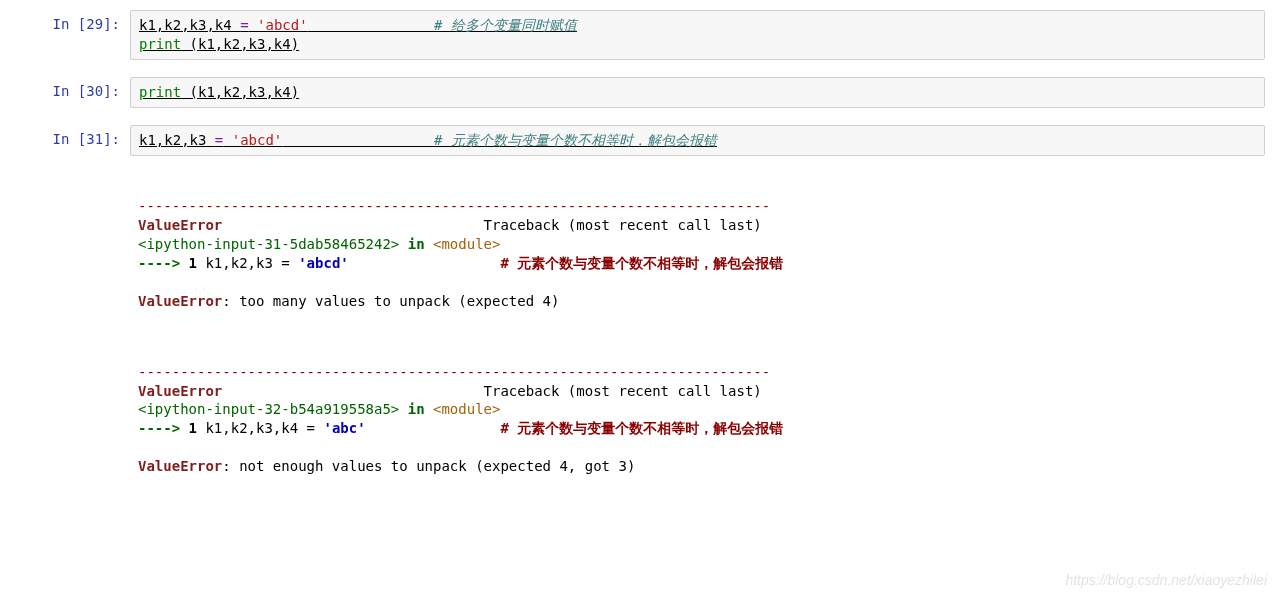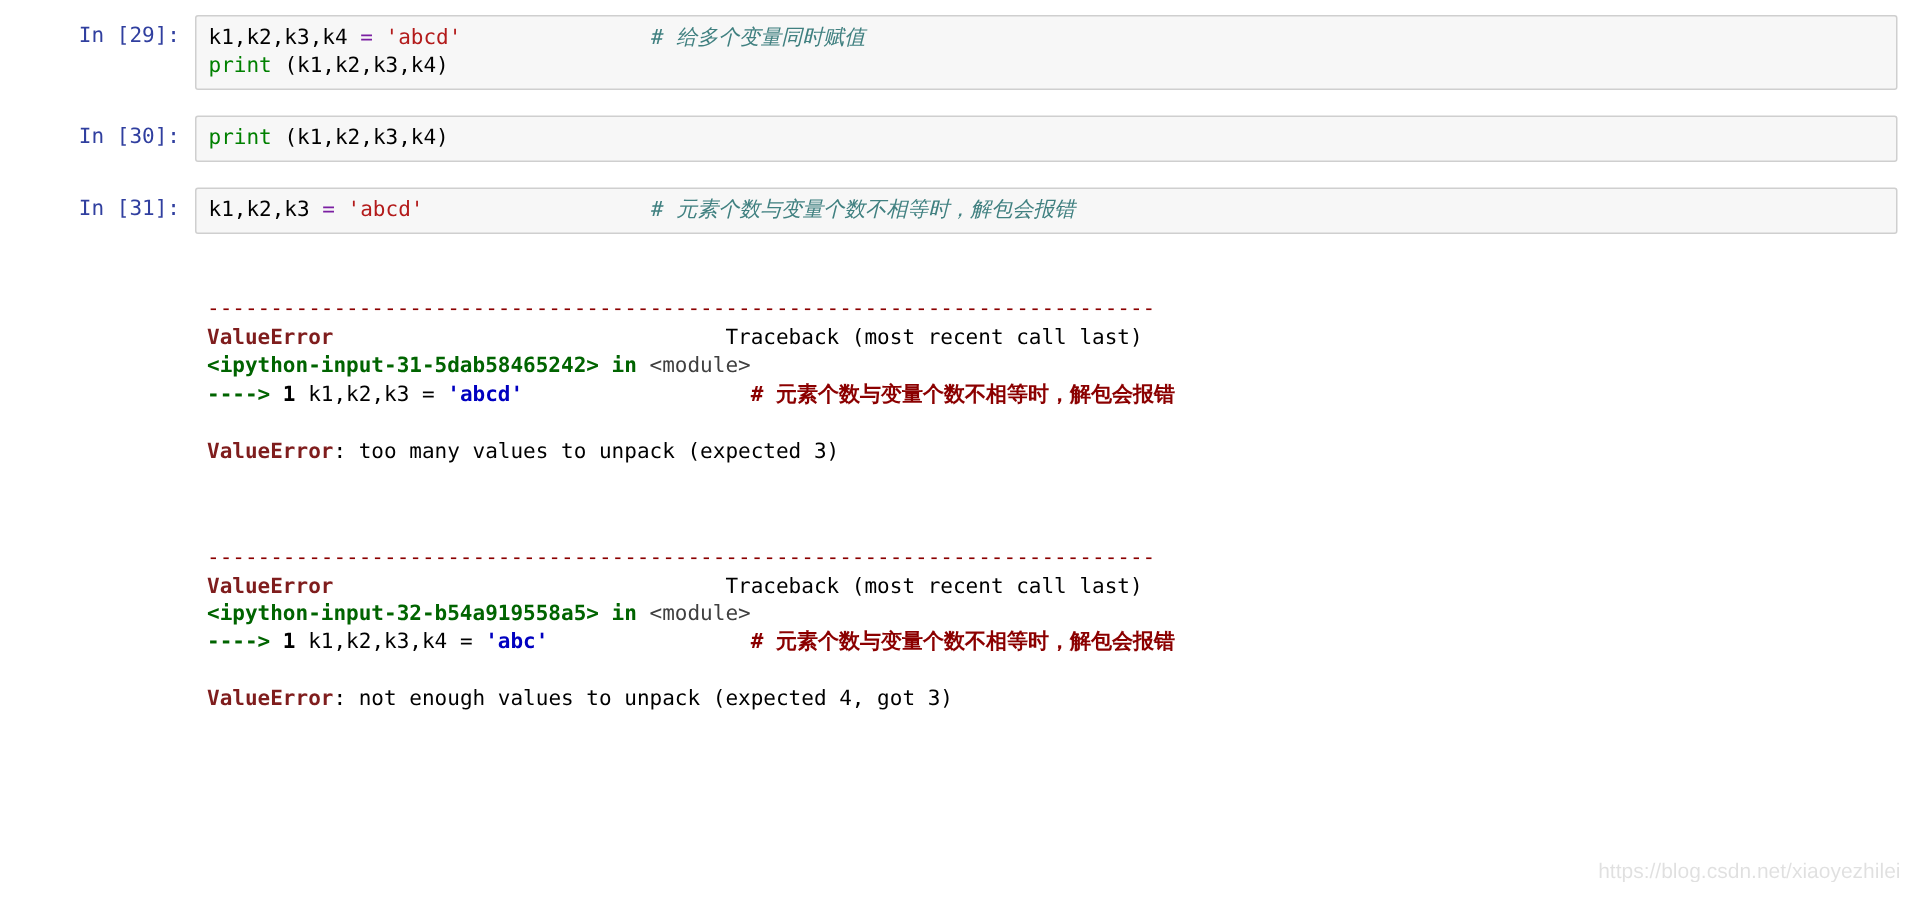--- a/index.html
+++ b/index.html
@@ -46,42 +46,43 @@
     line-height: 1.35;
   }
   .output-area {
     flex: 1;
     padding: 6px 8px 10px 8px;
     font-family: monospace;
     font-size: 14px;
     line-height: 1.35;
     white-space: pre-wrap;
   }
-  .codeline { white-space: pre; }
+  .codeline { white-space: pre; text-decoration: underline; }
   .kw-print { color: #008000; }
   .op-eq   { color: #7b1fa2; }
   .str     { color: #b31b1b; }
   .cmt     { color: #408080; font-style: italic; }
   .err-name { color: #7f1d1d; font-weight: bold; }
-  .err-loc  { color: #006400; font-weight: bold; }
+  .err-loc  { color: #006400; font-weight: normal; }
   .err-in   { color: #006400; font-weight: bold; }
-  .err-module { color: #404040; }
+  .err-module { color: #a16207; }
   .err-arrow { color: #006400; font-weight: bold; }
   .err-num   { color: #000; font-weight: bold; }
   .err-hl-str{ color: #0000C0; font-weight: bold; }
   .err-cmt   { color: #8B0000; font-weight: bold; }
   .dashline  { color: #8B0000; }
   .watermark {
     position: fixed;
     right: 18px;
     bottom: 10px;
     color: rgba(0,0,0,0.12);
     font-size: 14px;
     font-family: Arial, sans-serif;
     pointer-events: none;
+    font-style: italic;
   }
 </style>
 </head>
 <body>
 
 <div class="container">
 
 
   <div class="cell">
     <div class="prompt">In [29]:</div>
@@ -108,21 +109,21 @@
   </div>
 
   <div class="cell">
     <div class="prompt"></div>
     <div class="output-area">
 <span class="dashline">---------------------------------------------------------------------------</span>
 <span class="err-name">ValueError</span><span>                               Traceback (most recent call last)</span>
 <span class="err-loc">&lt;ipython-input-31-5dab58465242&gt;</span><span class="err-in"> in </span><span class="err-module">&lt;module&gt;</span>
 <span class="err-arrow">----&gt; </span><span class="err-num">1</span><span> k1,k2,k3 = </span><span class="err-hl-str">'abcd'</span><span>                  </span><span class="err-cmt"># 元素个数与变量个数不相等时，解包会报错</span>
 
-<span class="err-name">ValueError</span><span>: too many values to unpack (expected 3)</span></div>
+<span class="err-name">ValueError</span><span>: too many values to unpack (expected 4)</span></div>
   </div>
 
 
   <div class="cell">
     <div class="prompt"></div>
     <div class="output-area">
 <span class="dashline">---------------------------------------------------------------------------</span>
 <span class="err-name">ValueError</span><span>                               Traceback (most recent call last)</span>
 <span class="err-loc">&lt;ipython-input-32-b54a919558a5&gt;</span><span class="err-in"> in </span><span class="err-module">&lt;module&gt;</span>
 <span class="err-arrow">----&gt; </span><span class="err-num">1</span><span> k1,k2,k3,k4 = </span><span class="err-hl-str">'abc'</span><span>                </span><span class="err-cmt"># 元素个数与变量个数不相等时，解包会报错</span>

